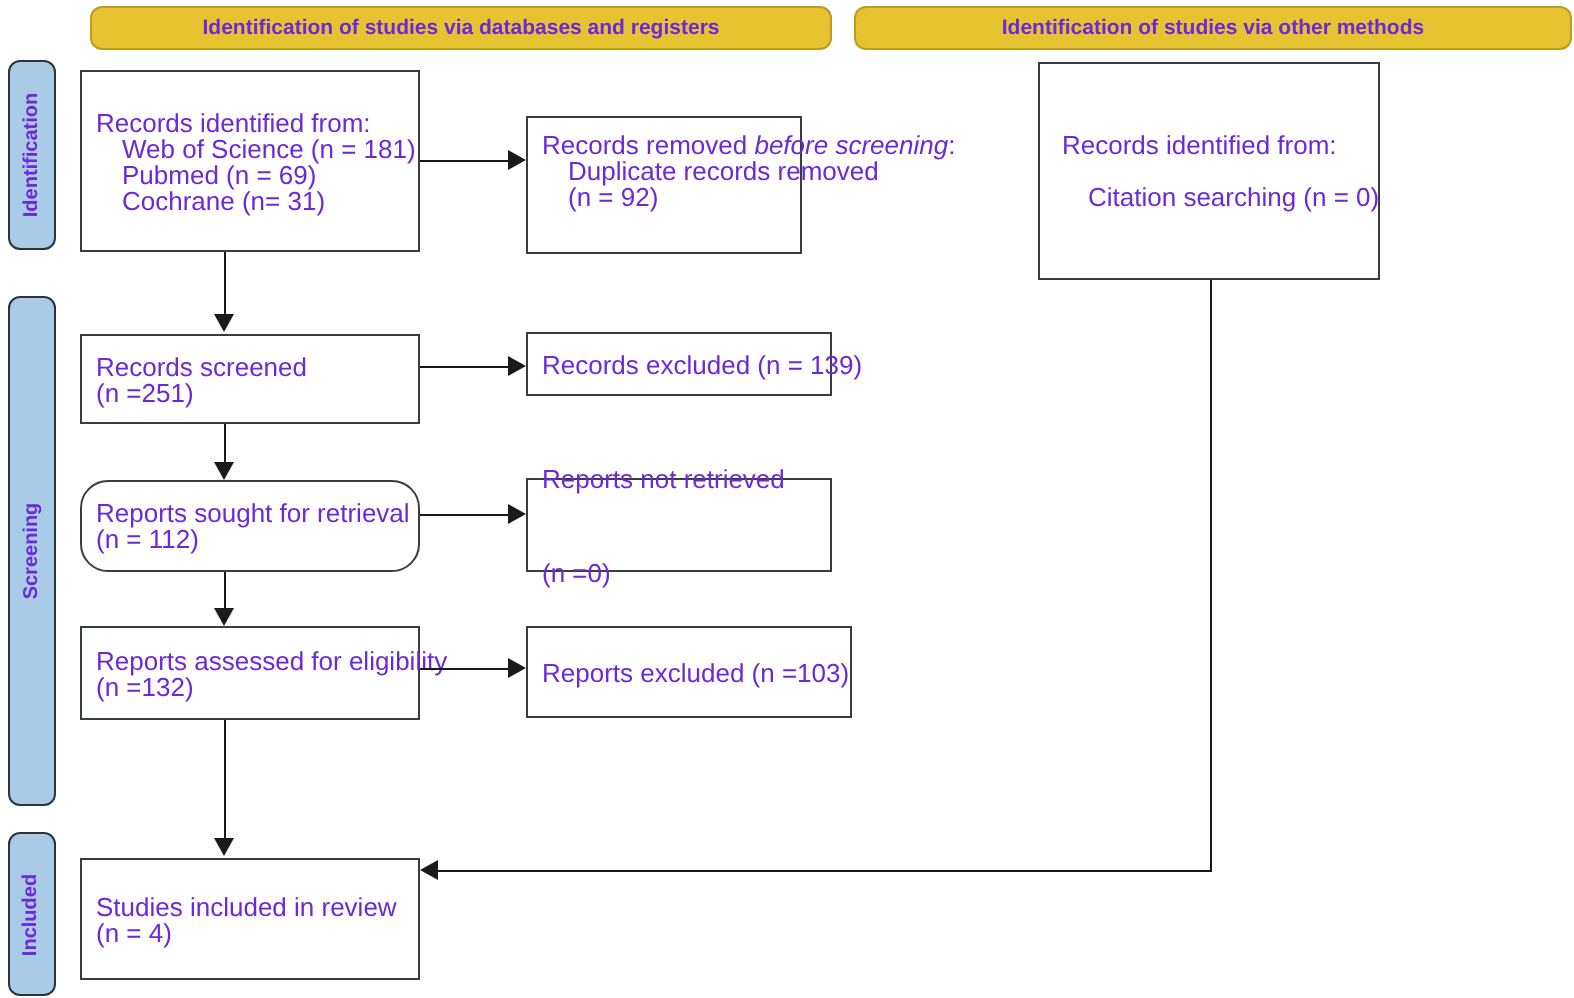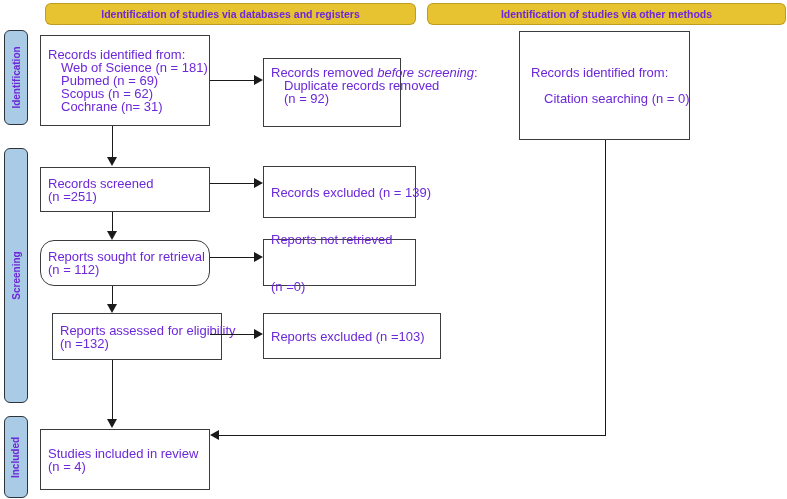--- a/index.html
+++ b/index.html
@@ -56,25 +56,25 @@
   }
   .line { white-space:nowrap; }
   .indent { padding-left:13px; }
   .spacer { height:13px; }
 
   #box-records-identified    { left:40px;  top:35px;  width:170px; height:91px; }
   #box-records-removed       { left:263px; top:58px;  width:138px; height:69px;
                                justify-content:flex-start; padding-top:7px; }
   #box-other-records         { left:519px; top:31px;  width:171px; height:109px; padding-left:11px; }
   #box-records-screened      { left:40px;  top:167px; width:170px; height:45px; }
-  #box-records-excluded      { left:263px; top:166px; width:153px; height:52px; }
+  #box-records-excluded      { left:263px; top:166px; width:153px; height:32px; }
   #box-reports-sought        { left:40px;  top:240px; width:170px; height:46px;border-radius:14px; }
   #box-reports-not-retrieved { left:263px; top:239px; width:153px; height:47px;gap:34px; }
-  #box-reports-assessed      { left:40px;  top:313px; width:170px; height:47px;margin-left:12px; }
-  #box-reports-excluded      { left:263px; top:313px; width:178px; height:46px; }
+  #box-reports-assessed      { left:40px;  top:313px; width:170px; height:47px; }
+  #box-reports-excluded      { left:263px; top:313px; width:163px; height:46px; }
   #box-studies-included      { left:40px;  top:429px; width:170px; height:61px; }
 
   
   .vline { position:absolute; width:0; border-left:1.5px solid var(--line-color); }
   .hline { position:absolute; height:0; border-top:1.5px solid var(--line-color); }
   .tri   { position:absolute; width:0; height:0; }
   .tri-down  { border-left:5.5px solid transparent; border-right:5.5px solid transparent;
                border-top:9px solid var(--line-color); }
   .tri-right { border-top:5.5px solid transparent; border-bottom:5.5px solid transparent;
                border-left:9px solid var(--line-color); }
@@ -110,21 +110,20 @@
     <span class="vtext">Screening</span>
   </div>
   <div class="side" id="side-included">
     <span class="vtext">Included</span>
   </div>
 
   <div class="box" id="box-records-identified">
     <div class="line">Records identified from:</div>
     <div class="line indent">Web of Science (n = 181)</div>
     <div class="line indent">Pubmed (n = 69)</div>
-    <div class="line indent">Scopus (n = 62)</div>
     <div class="line indent">Cochrane (n= 31)</div>
   </div>
 
   <div class="box" id="box-records-removed">
     <div class="line"><span>Records removed </span><em>before screening</em><span>:</span></div>
     <div class="line indent">Duplicate records removed</div>
     <div class="line indent">(n = 92)</div>
   </div>
 
   <div class="box" id="box-other-records">

